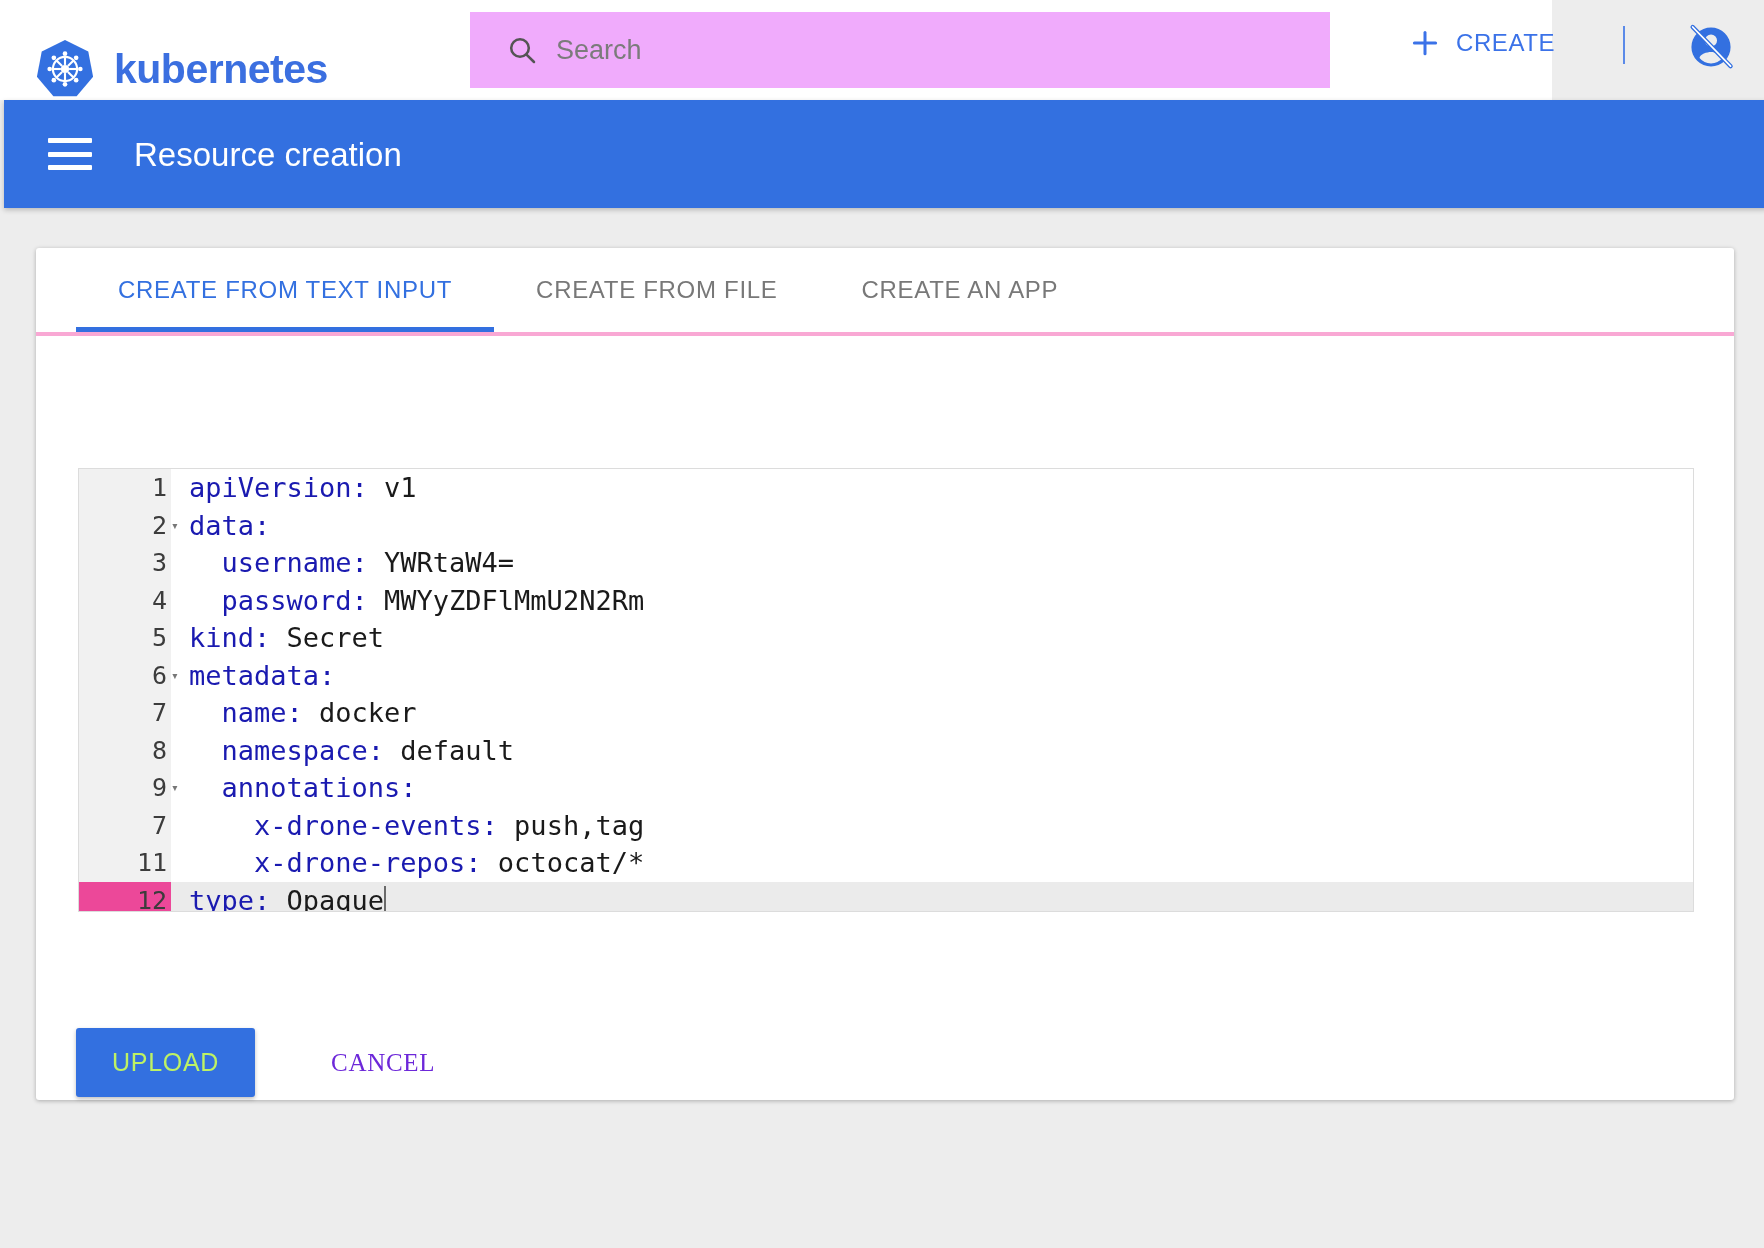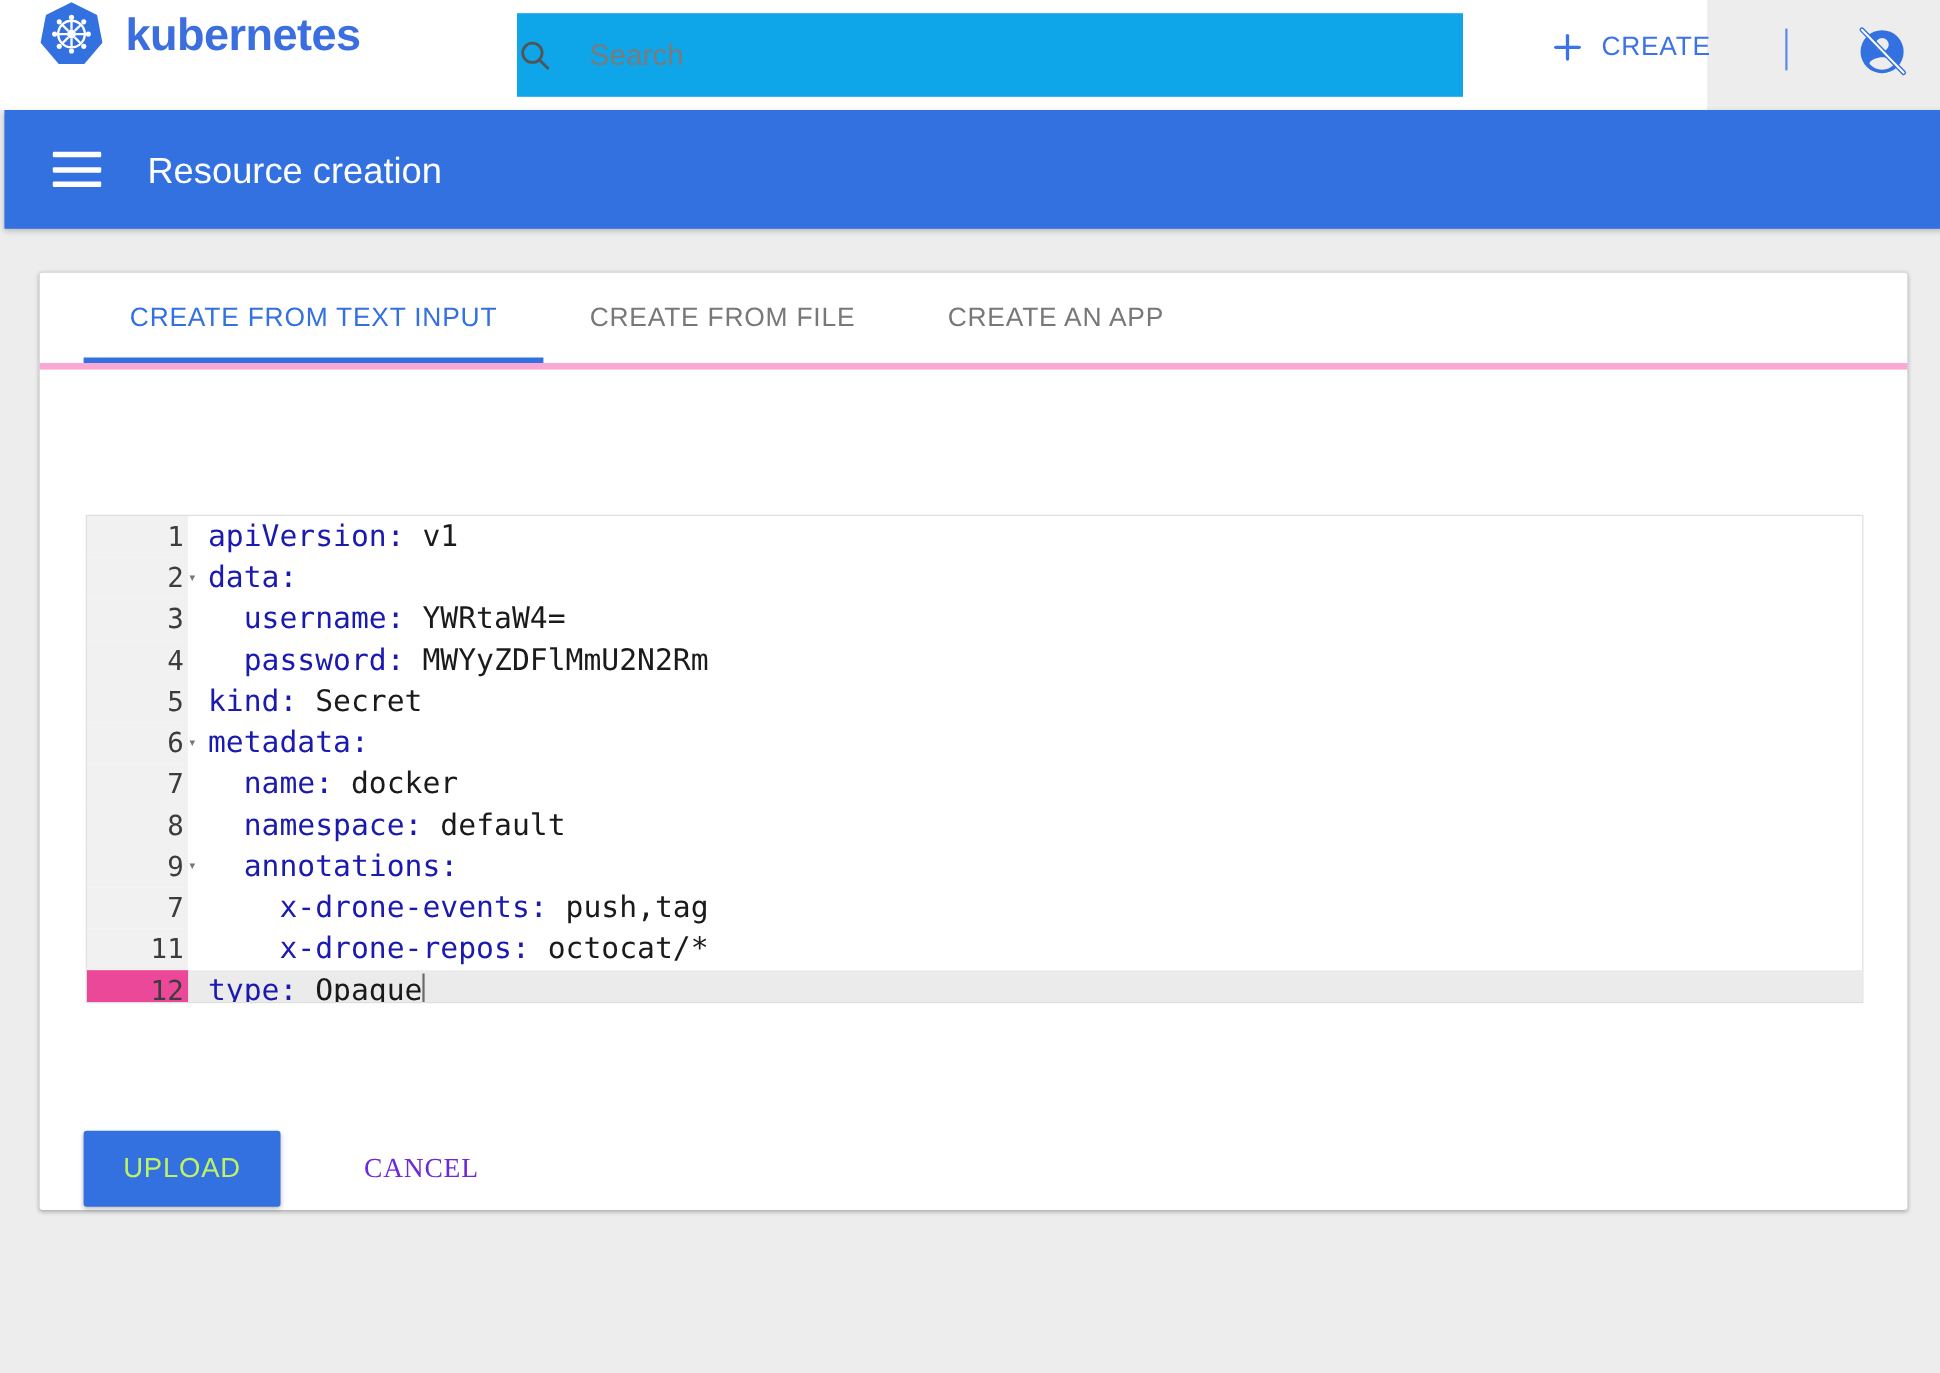--- a/index.html
+++ b/index.html
@@ -12,21 +12,21 @@
     font-family: "Liberation Sans", sans-serif;
   }
 
   
   .topbar {
     position: absolute;
     left: 0; top: 0;
     width: 1552px; height: 100px;
     background: #ffffff;
     display: flex;
-    align-items: flex-start;
+    align-items: flex-end;
   }
 
   .brand {
     display: flex;
     align-items: center;
     margin-left: 34px;
     gap: 18px;
   }
   .k8s-logo { width: 62px; height: 62px; display: block; }
   .brand-name {
@@ -34,24 +34,25 @@
     font-weight: 700;
     color: #3b6fe0;
     letter-spacing: -0.5px;
     line-height: 1;
   }
 
   .searchbox {
     position: absolute;
     left: 470px; top: 12px;
     width: 860px; height: 76px;
-    background: #0ea5e9;
-    display: flex;
-    align-items: center;
-    gap: 34px;
+    background: #f0abfc;
+    display: flex;
+    align-items: center;
+    padding-left: 36px;
+    gap: 18px;
   }
   .search-icon { width: 32px; height: 32px; flex: none; display: block; }
   .search-field {
     border: none;
     outline: none;
     background: transparent;
     font-family: "Liberation Sans", sans-serif;
     font-size: 27px;
     color: #4a4a4a;
     width: 700px;
@@ -130,21 +131,21 @@
     left: 36px; top: 248px;
     width: 1698px; height: 852px;
     background: #ffffff;
     border-radius: 3px;
     box-shadow: 0 1px 4px rgba(0,0,0,0.28);
   }
 
   .tabs {
     position: relative;
     height: 88px;
-    border-bottom: 6px solid #f9a8d4;
+    border-bottom: 4px solid #f9a8d4;
     display: flex;
     align-items: stretch;
     padding-left: 40px;
   }
   .tab {
     display: flex;
     align-items: center;
     justify-content: center;
     padding: 0 42px;
     font-size: 24px;

